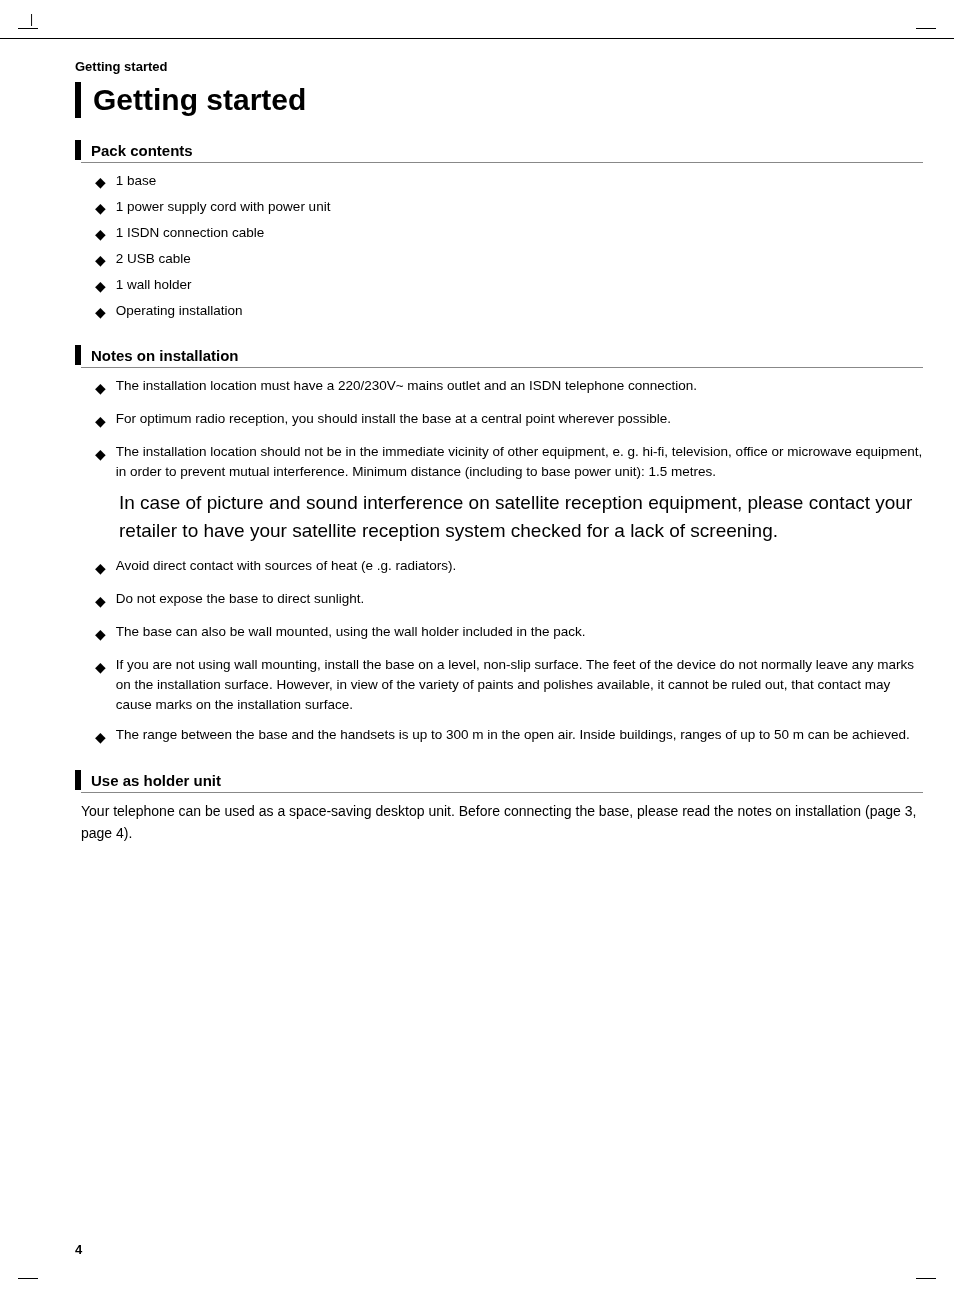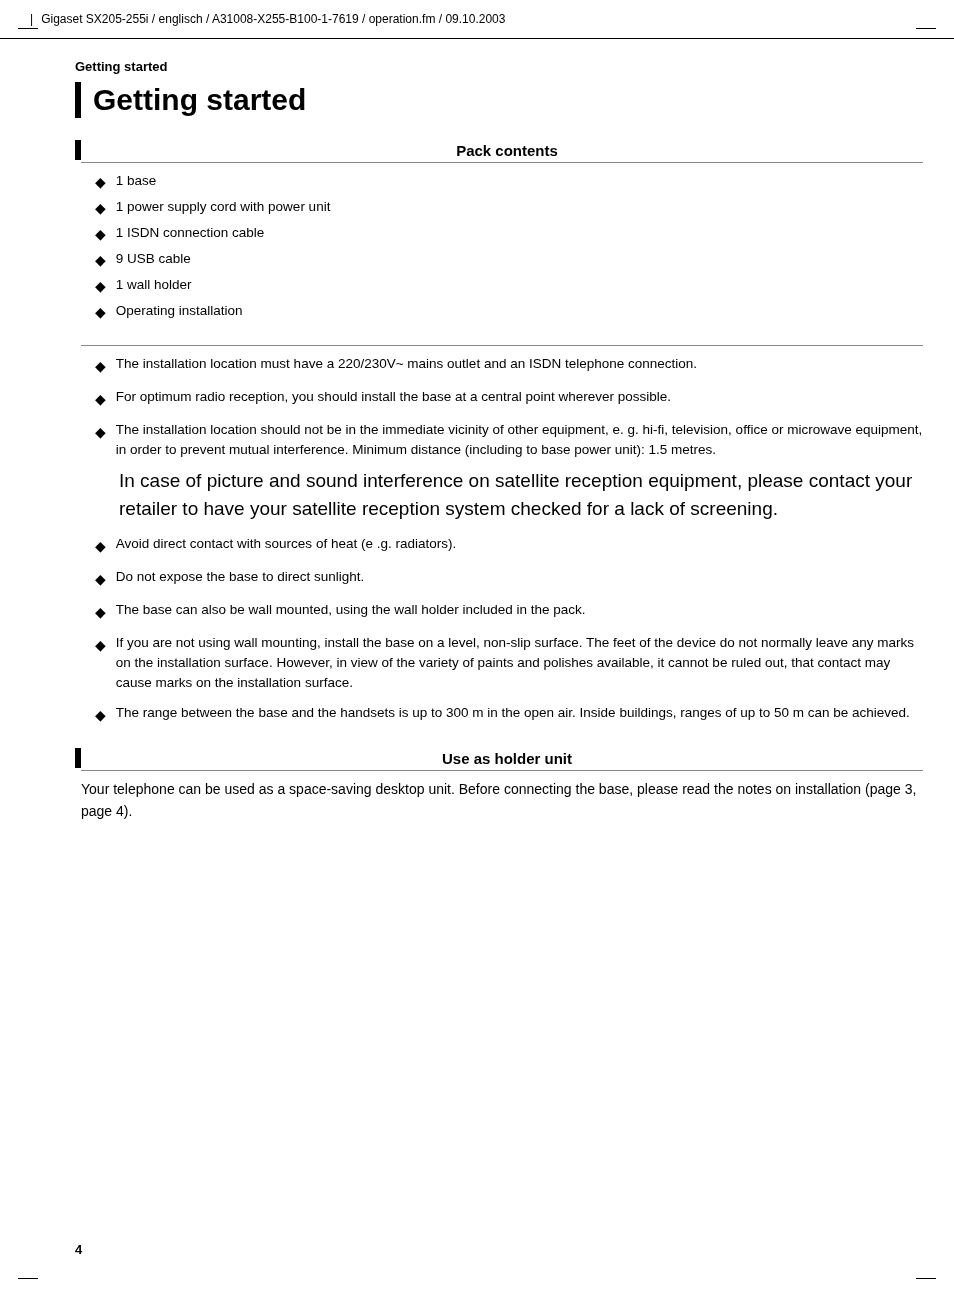--- a/index.html
+++ b/index.html
@@ -96,21 +96,20 @@
       margin-bottom: 4px;
       border-left: 6px solid #000;
       padding-left: 12px;
       line-height: 1.2;
     }
 
     
     .section-heading-wrapper {
       margin-top: 22px;
       margin-bottom: 4px;
-      text-align: center;
     }
 
     .section-heading {
       display: flex;
       align-items: center;
       gap: 0;
       margin-bottom: 2px;
     }
 
     .heading-bar-left {
@@ -212,21 +211,20 @@
 
 <div class="page-container">
 
   <div class="mark-top-left"></div>
   <div class="mark-top-right"></div>
   <div class="mark-bottom-left"></div>
   <div class="mark-bottom-right"></div>
 
   <div class="header-bar">
     <span class="pipe">|</span>
-    <span>Gigaset SX205-255i / englisch / A31008-X255-B100-1-7619 / operation.fm / 09.10.2003</span>
   </div>
 
   <div class="content">
 
     <div class="section-label">Getting started</div>
 
     <div class="main-title">Getting started</div>
 
     <div class="section-heading-wrapper">
       <div class="section-heading">
@@ -244,33 +242,37 @@
       <li>
         <span class="bullet-diamond">◆</span>
         <span>1 power supply cord with power unit</span>
       </li>
       <li>
         <span class="bullet-diamond">◆</span>
         <span>1 ISDN connection cable</span>
       </li>
       <li>
         <span class="bullet-diamond">◆</span>
-        <span>9 USB cable</span>
+        <span>2 USB cable</span>
       </li>
       <li>
         <span class="bullet-diamond">◆</span>
         <span>1 wall holder</span>
       </li>
       <li>
         <span class="bullet-diamond">◆</span>
         <span>Operating installation</span>
       </li>
     </ul>
 
     <div class="section-heading-wrapper">
+      <div class="section-heading">
+        <div class="heading-bar-left"></div>
+        <span class="heading-text">Notes on installation</span>
+      </div>
       <div class="heading-line"></div>
     </div>
 
     <ul class="notes-list">
       <li>
         <span class="bullet-diamond">◆</span>
         <span class="item-text">The installation location must have a 220/230V~ mains outlet and an ISDN telephone connection.</span>
       </li>
       <li>
         <span class="bullet-diamond">◆</span>

